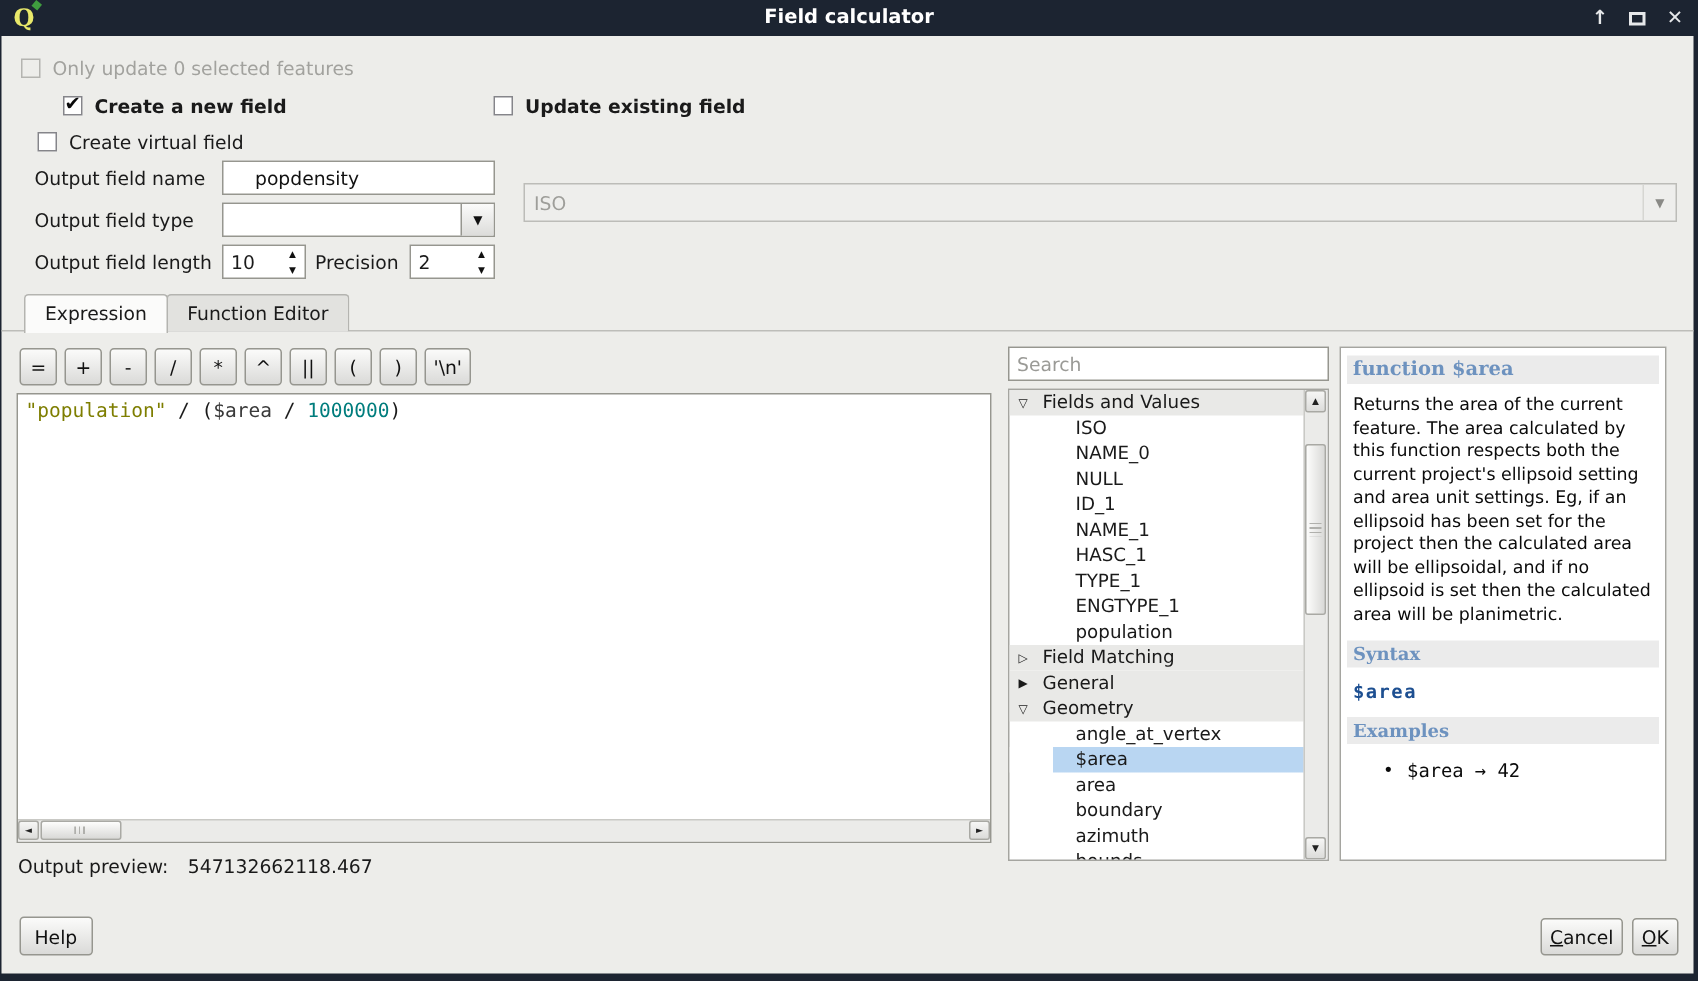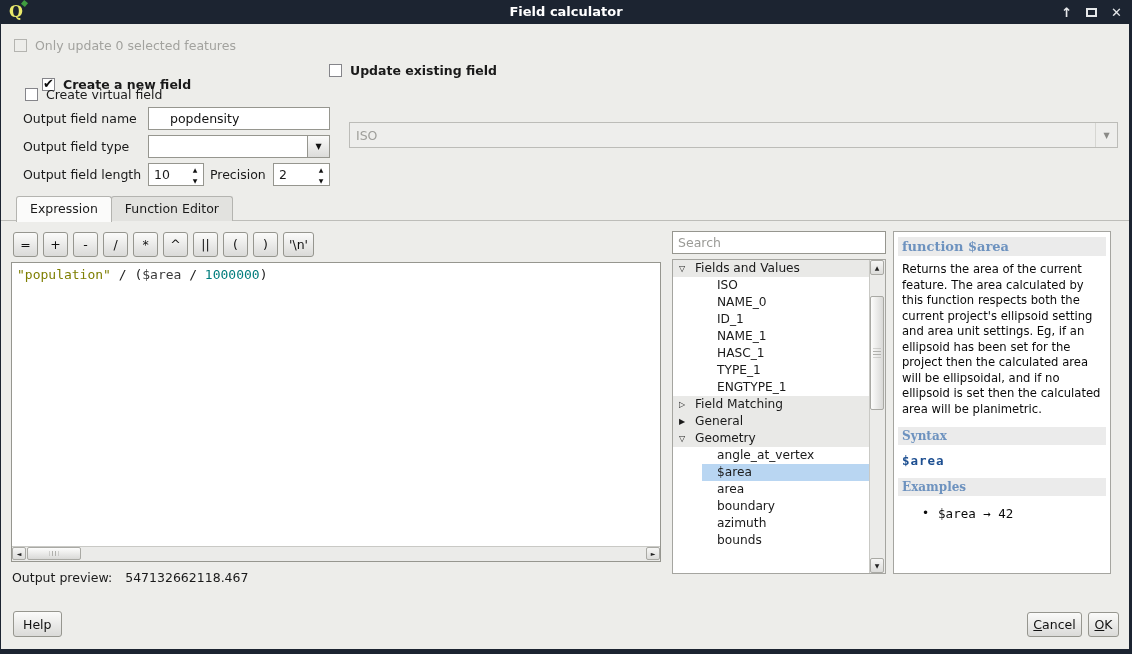--- a/index.html
+++ b/index.html
@@ -119,21 +119,21 @@
     </div>
   </div>
 
   <div class="dlg">
 
     <div class="abs cbrow" style="left:13px;top:13px;">
       <span class="cb disabled"></span>
       <span class="lbl disabled-text">Only update 0 selected features</span>
     </div>
 
-    <div class="abs cbrow" style="left:13px;top:52px;padding-left:28px;">
+    <div class="abs cbrow" style="left:13px;top:38px;padding-left:28px;">
       <span class="cb checked"></span>
       <span class="lbl bold">Create a new field</span>
     </div>
 
     <div class="abs cbrow" style="left:328px;top:38px;">
       <span class="cb"></span>
       <span class="lbl bold">Update existing field</span>
     </div>
 
     <div class="abs cbrow" style="left:24px;top:62px;">
@@ -205,25 +205,27 @@
       <span>Output preview:</span><span class="v">547132662118.467</span>
     </div>
 
     <input class="abs tinput search" placeholder="Search" style="">
 
     <div class="abs tree">
       <div class="tree-rows">
           <div class="trow tgroup"><span class="expander">▽</span><span class="tlabel">Fields and Values</span></div>
           <div class="trow"><span class="tlabel">ISO</span></div>
           <div class="trow"><span class="tlabel">NAME_0</span></div>
+          <div class="trow"><span class="tlabel">NULL</span></div>
           <div class="trow"><span class="tlabel">ID_1</span></div>
           <div class="trow"><span class="tlabel">NAME_1</span></div>
           <div class="trow"><span class="tlabel">HASC_1</span></div>
           <div class="trow"><span class="tlabel">TYPE_1</span></div>
           <div class="trow"><span class="tlabel">ENGTYPE_1</span></div>
+          <div class="trow"><span class="tlabel">population</span></div>
           <div class="trow tgroup"><span class="expander">▷</span><span class="tlabel">Field Matching</span></div>
           <div class="trow tgroup"><span class="expander">▶</span><span class="tlabel">General</span></div>
           <div class="trow tgroup"><span class="expander">▽</span><span class="tlabel">Geometry</span></div>
           <div class="trow"><span class="tlabel">angle_at_vertex</span></div>
           <div class="trow tsel"><span class="tlabel">$area</span></div>
           <div class="trow"><span class="tlabel">area</span></div>
           <div class="trow"><span class="tlabel">boundary</span></div>
           <div class="trow"><span class="tlabel">azimuth</span></div>
           <div class="trow"><span class="tlabel">bounds</span></div>
         </div>

